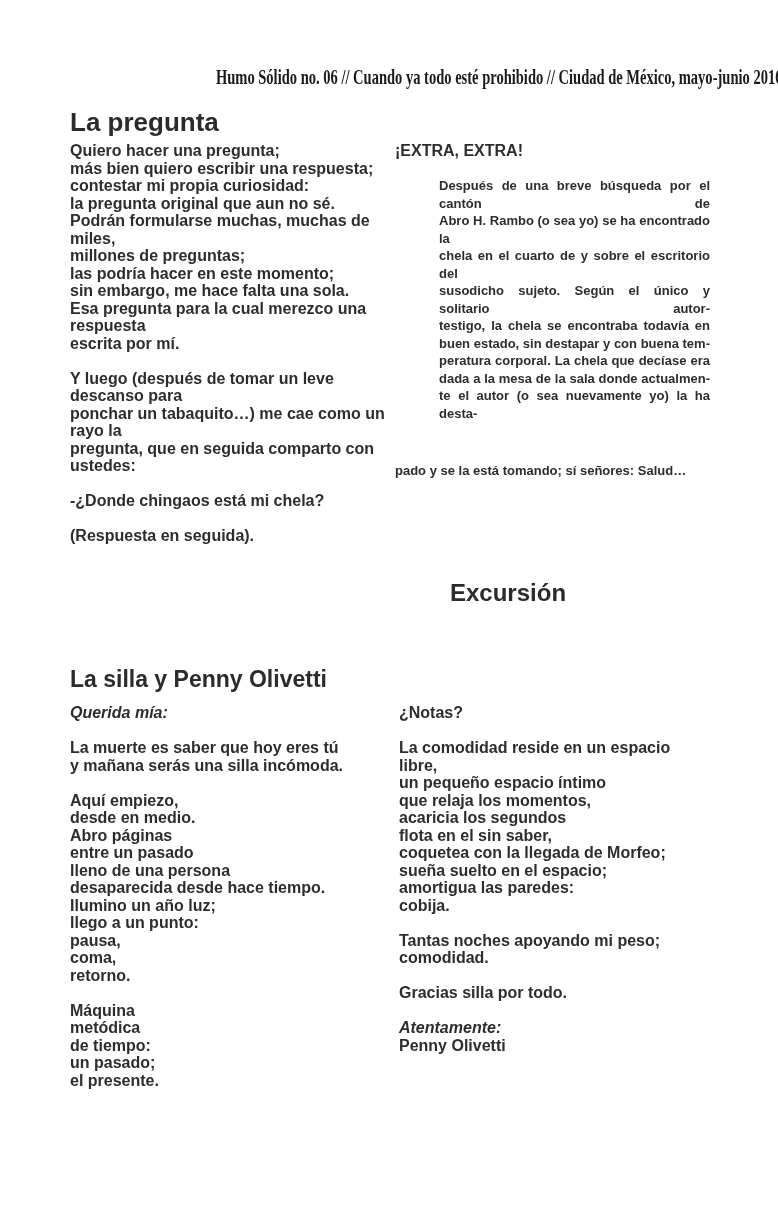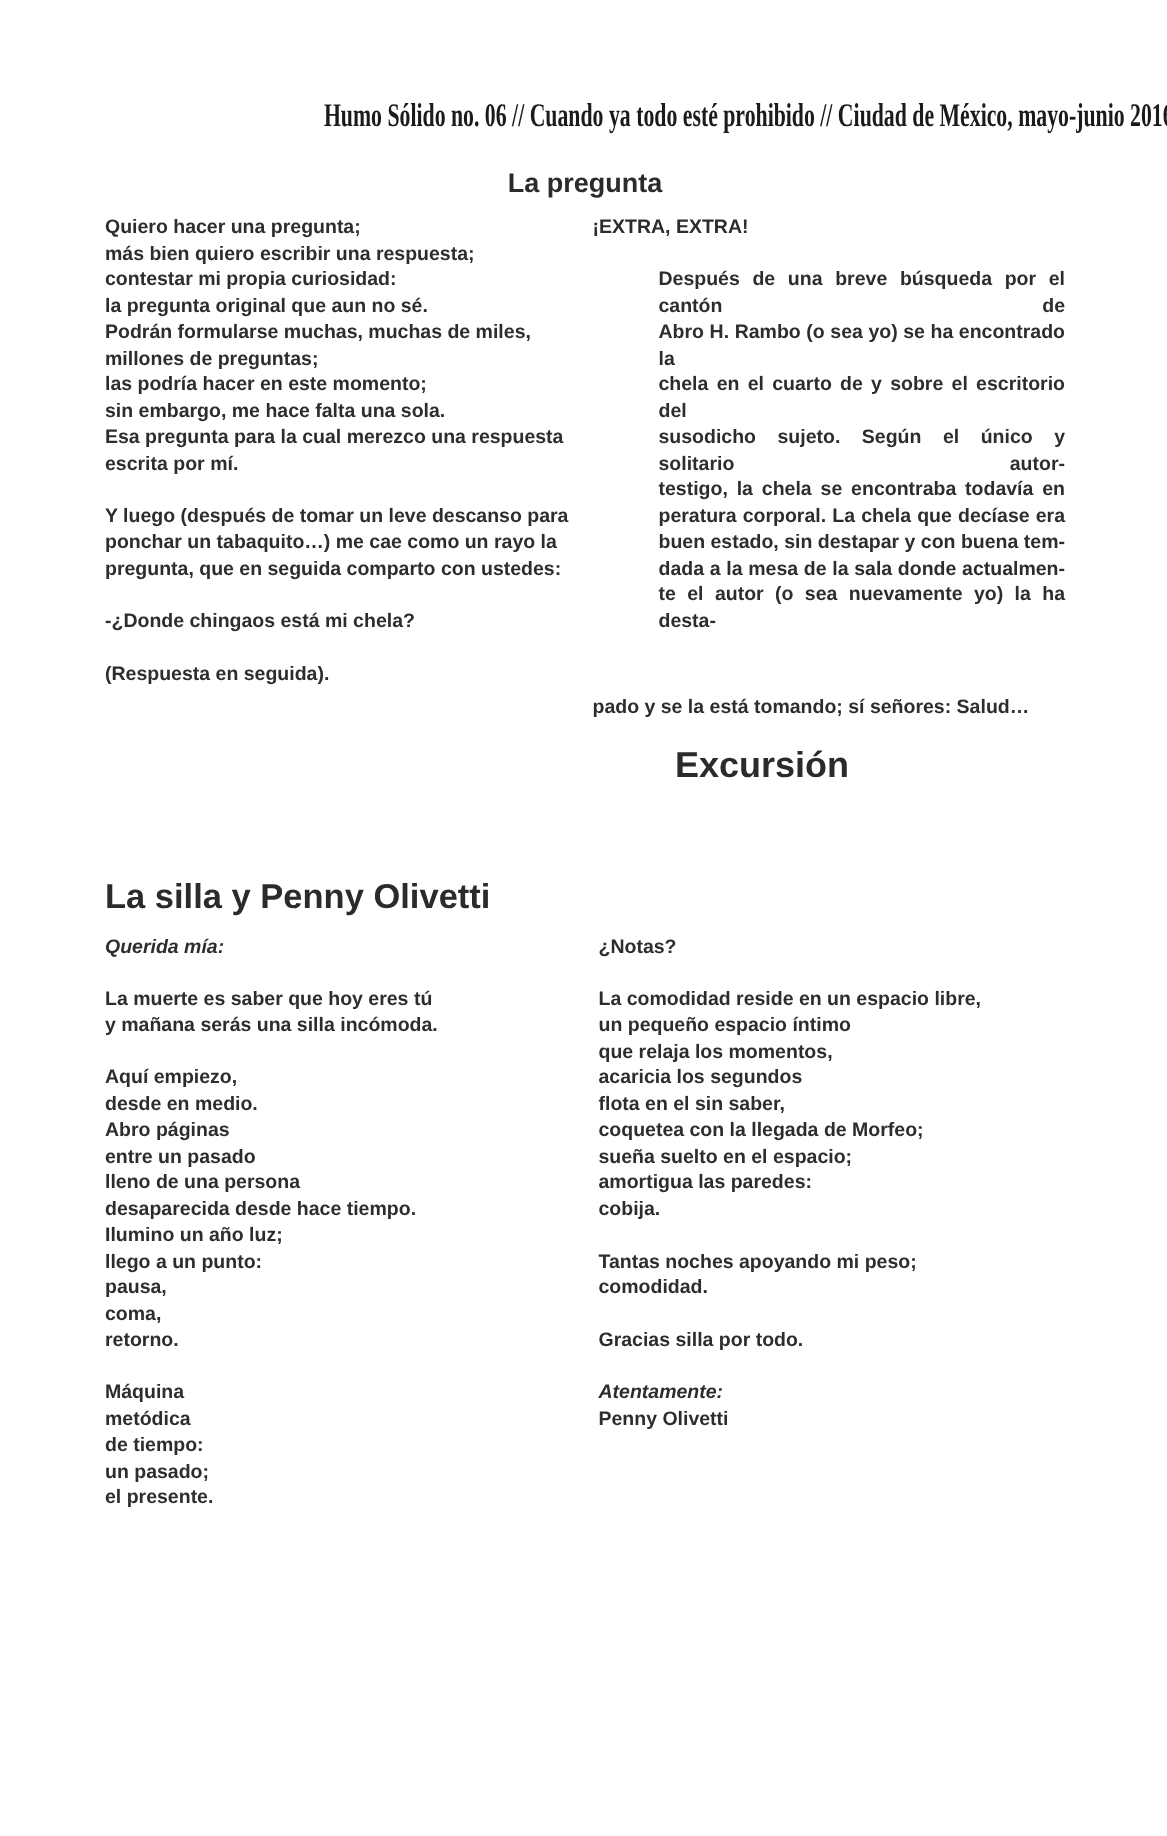--- a/index.html
+++ b/index.html
@@ -30,37 +30,36 @@
   }
   .masthead-inner {
     display: inline-block;
     transform: scaleX(0.66);
     transform-origin: 50% 50%;
     letter-spacing: 0px;
   }
 
   .center-title {
     margin: 16px 0 0 0;
-    text-align: center;
-    font-size: 18px;
+    font-size: 26px;
     line-height: 28px;
     color: #2b2b2b;
   }
 
   .columns {
     display: flex;
     justify-content: space-between;
     margin-top: 6px;
   }
   .col-left  { width: 317px; }
   .col-right { width: 315px; }
 
   .stanza {
     margin: 0 0 17.5px 0;
-    font-size: 13px;
+    font-size: 16px;
     line-height: 17.5px;
     white-space: pre-line;
   }
   .justified { font-size: 13px; }
   .jline      { text-align: justify; text-align-last: justify; line-height: 17.5px; padding-left: 44px; }
   .jline-last { text-align: left;  line-height: 17.5px; margin-top: 40px; }
 
   .excursion { margin: 16px 0 0 380px; width: 250px; }
   .excursion-title {
     margin: 0;
@@ -117,22 +116,22 @@
       <p class="stanza">(Respuesta en seguida).</p>
     </div>
     <div class="col-right">
       <p class="stanza">¡EXTRA, EXTRA!</p>
       <div class="justified">
           <div class="jline">Después de una breve búsqueda por el cantón de</div>
           <div class="jline">Abro H. Rambo (o sea yo) se ha encontrado la</div>
           <div class="jline">chela en el cuarto de y sobre el escritorio del</div>
           <div class="jline">susodicho sujeto. Según el único y solitario autor-</div>
           <div class="jline">testigo, la chela se encontraba todavía en</div>
+          <div class="jline">buen estado, sin destapar y con buena tem-</div>
           <div class="jline">peratura corporal. La chela que decíase era</div>
-          <div class="jline">buen estado, sin destapar y con buena tem-</div>
           <div class="jline">dada a la mesa de la sala donde actualmen-</div>
           <div class="jline">te el autor (o sea nuevamente yo) la ha desta-</div>
           <div class="jline-last">pado y se la está tomando; sí señores: Salud…</div>
         </div>
     </div>
   </section>
 
   <section class="excursion">
     <h2 class="excursion-title">Excursión</h2>
   </section>

